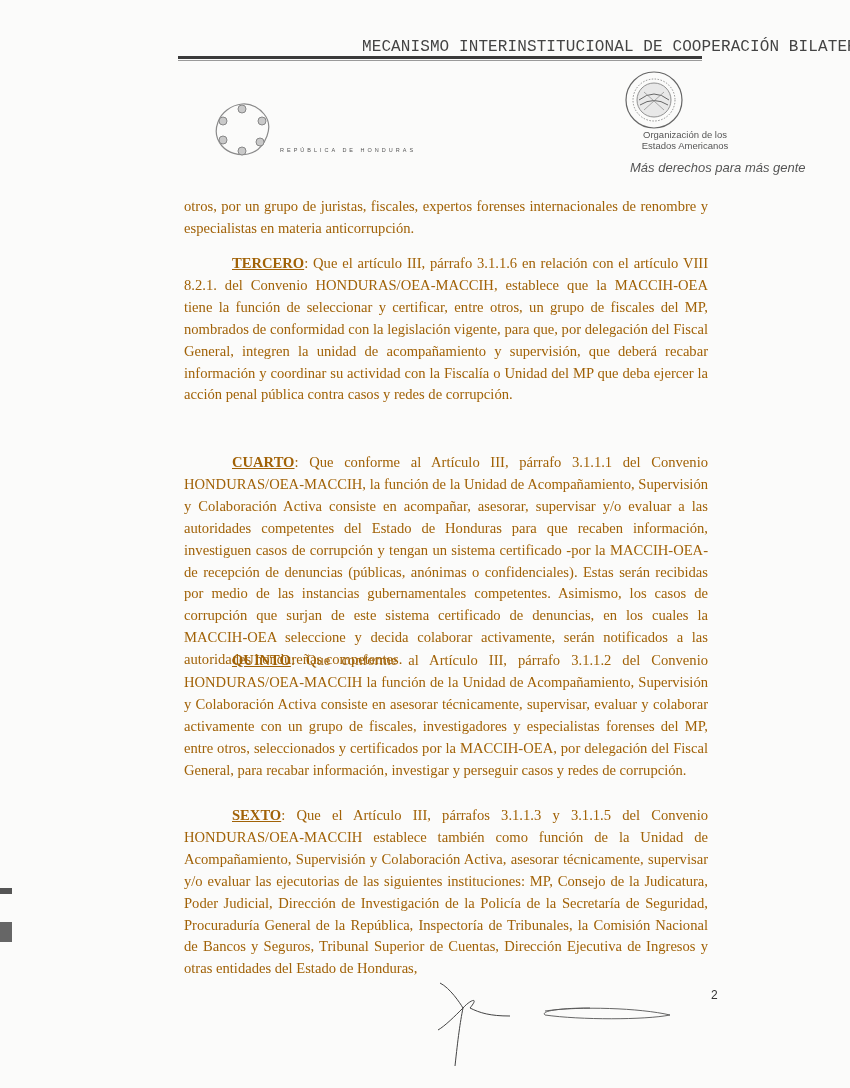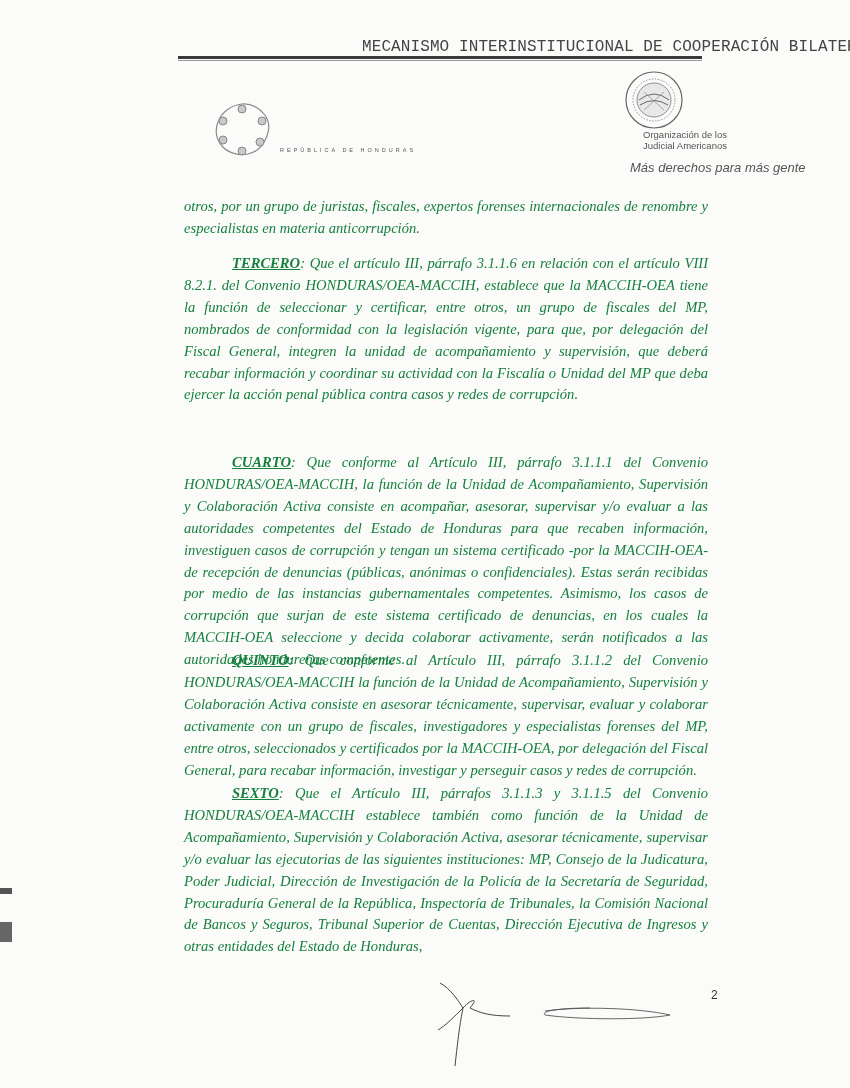--- a/index.html
+++ b/index.html
@@ -37,21 +37,21 @@
   .oea-name {
     position:absolute; left:18px; top:59px; width:110px; text-align:center;
     font-family:"Liberation Sans","DejaVu Sans",sans-serif; font-size:9.5px; line-height:11px; color:#555;
   }
   .oea-motto {
     position:absolute; left:18px; top:90px; width:110px; text-align:center;
     font-family:"Liberation Sans","DejaVu Sans",sans-serif; font-size:13px; font-style:italic; color:#555; white-space:nowrap;
   }
   .body-text {
     position:absolute; left:184px; width:524px;
-    font-size:14.6px; line-height:21.9px; text-align:justify; color:#15803d;font-style:italic;
+    font-size:14.6px; line-height:21.9px; text-align:justify; color:#a16207;
   }
   .para { margin:0; }
   .indent { text-indent:48px; }
   .head { font-weight:bold; text-decoration:underline; }
   .page-number {
     position:absolute; left:711px; top:988px; font-family:"Liberation Sans","DejaVu Sans",sans-serif;
     font-size:12px; color:#333;
   }
   .signature { position:absolute; left:430px; top:978px; }
   .scan-mark { position:absolute; left:0; background:#555; width:12px; }
@@ -82,42 +82,42 @@
   <svg class="oea-seal" viewBox="0 0 60 60">
     <circle cx="30" cy="30" r="28" fill="none" stroke="#666" stroke-width="1.2"></circle>
     <circle cx="30" cy="30" r="21" fill="none" stroke="#777" stroke-width="0.8" stroke-dasharray="1.5 1.5"></circle>
     <circle cx="30" cy="30" r="17" fill="#e8e8e8" stroke="#777" stroke-width="0.8"></circle>
     <path d="M15 30 Q30 18 45 30" fill="none" stroke="#666" stroke-width="1"></path>
     <path d="M16 35 Q30 26 44 35" fill="none" stroke="#666" stroke-width="1"></path>
     <path d="M20 22 L40 40 M40 22 L20 40" stroke="#888" stroke-width="0.7"></path>
   </svg>
   <div class="oea-name">
     <div>Organización de los</div>
-    <div>Judicial Americanos</div>
+    <div>Estados Americanos</div>
   </div>
   <div class="oea-motto">Más derechos para más gente</div>
 </div>
 
 <div class="body-text" style="top:196px;">
   <p class="para">otros, por un grupo de juristas, fiscales, expertos forenses internacionales de renombre y especialistas en materia anticorrupción.</p>
 </div>
 
 <div class="body-text" style="top:253px;">
   <p class="para indent"><span class="head">TERCERO</span><span>: Que el artículo III, párrafo 3.1.1.6 en relación con el artículo VIII 8.2.1. del Convenio HONDURAS/OEA-MACCIH, establece que la MACCIH-OEA tiene la función de seleccionar y certificar, entre otros, un grupo de fiscales del MP, nombrados de conformidad con la legislación vigente, para que, por delegación del Fiscal General, integren la unidad de acompañamiento y supervisión, que deberá recabar información y coordinar su actividad con la Fiscalía o Unidad del MP que deba ejercer la acción penal pública contra casos y redes de corrupción.</span></p>
 </div>
 
 <div class="body-text" style="top:452px;">
   <p class="para indent"><span class="head">CUARTO</span><span>: Que conforme al Artículo III, párrafo 3.1.1.1 del Convenio HONDURAS/OEA-MACCIH, la función de la Unidad de Acompañamiento, Supervisión y Colaboración Activa consiste en acompañar, asesorar, supervisar y/o evaluar a las autoridades competentes del Estado de Honduras para que recaben información, investiguen casos de corrupción y tengan un sistema certificado -por la MACCIH-OEA- de recepción de denuncias (públicas, anónimas o confidenciales). Estas serán recibidas por medio de las instancias gubernamentales competentes. Asimismo, los casos de corrupción que surjan de este sistema certificado de denuncias, en los cuales la MACCIH-OEA seleccione y decida colaborar activamente, serán notificados a las autoridades hondureñas competentes.</span></p>
 </div>
 
 <div class="body-text" style="top:650px;">
   <p class="para indent"><span class="head">QUINTO</span><span>: Que conforme al Artículo III, párrafo 3.1.1.2 del Convenio HONDURAS/OEA-MACCIH la función de la Unidad de Acompañamiento, Supervisión y Colaboración Activa consiste en asesorar técnicamente, supervisar, evaluar y colaborar activamente con un grupo de fiscales, investigadores y especialistas forenses del MP, entre otros, seleccionados y certificados por la MACCIH-OEA, por delegación del Fiscal General, para recabar información, investigar y perseguir casos y redes de corrupción.</span></p>
 </div>
 
-<div class="body-text" style="top:783px;">
+<div class="body-text" style="top:805px;">
   <p class="para indent"><span class="head">SEXTO</span><span>: Que el Artículo III, párrafos 3.1.1.3 y 3.1.1.5 del Convenio HONDURAS/OEA-MACCIH establece también como función de la Unidad de Acompañamiento, Supervisión y Colaboración Activa, asesorar técnicamente, supervisar y/o evaluar las ejecutorias de las siguientes instituciones: MP, Consejo de la Judicatura, Poder Judicial, Dirección de Investigación de la Policía de la Secretaría de Seguridad, Procuraduría General de la República, Inspectoría de Tribunales, la Comisión Nacional de Bancos y Seguros, Tribunal Superior de Cuentas, Dirección Ejecutiva de Ingresos y otras entidades del Estado de Honduras,</span></p>
 </div>
 
 <svg class="signature" width="240" height="90" viewBox="0 0 240 90">
   <path d="M10 5 C20 10 30 25 33 30 C40 22 50 18 40 30 C50 35 60 38 80 38" fill="none" stroke="#444" stroke-width="1"></path>
   <path d="M33 30 C30 45 28 60 25 88" fill="none" stroke="#444" stroke-width="1"></path>
   <path d="M33 30 C25 38 15 48 8 52" fill="none" stroke="#444" stroke-width="1"></path>
   <path d="M115 33 C150 28 210 30 240 37 C215 42 150 42 115 37 C110 33 130 30 160 30" fill="none" stroke="#555" stroke-width="0.9"></path>
 </svg>
 

